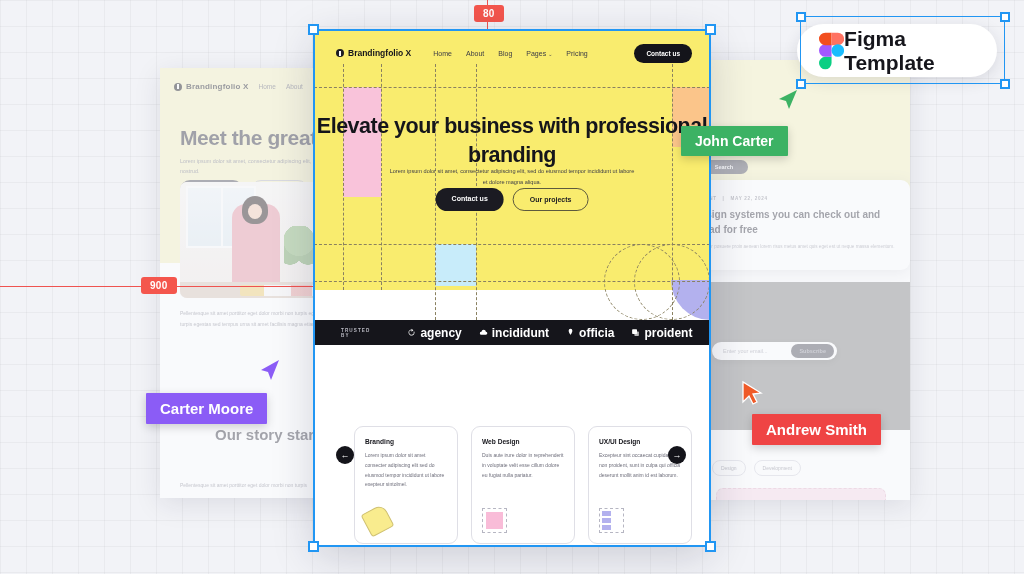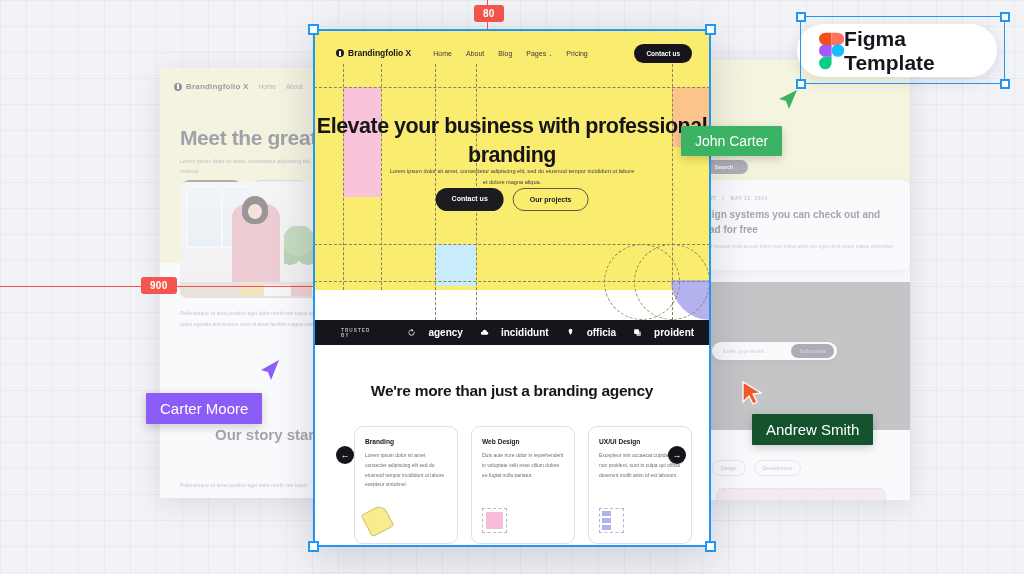--- a/index.html
+++ b/index.html
@@ -179,22 +179,22 @@
     padding:7px 16px; border-radius:20px; }
   .f-b-out{ border:1px solid #5d5a3e; color:#1b1b22; font-size:7px;
     font-weight:600; padding:7px 16px; border-radius:20px; }
 
   
   .f-trust{ position:absolute; left:0; top:290px; width:100%; height:25px;
     background:#15151b; display:flex; align-items:center; }
   .trust-label{ margin-left:27px; font-size:4.6px; letter-spacing:1.1px;
     color:#b9b9c2; font-weight:700; }
   .trust-brands{ display:flex; gap:17px; margin-left:37px; align-items:center; }
-  .brand{ display:flex; align-items:center; gap:12px; color:#fff;
-    font-size:10px; font-weight:600;text-align:right; }
+  .brand{ display:flex; align-items:center; gap:4px; color:#fff;
+    font-size:12px; font-weight:600;text-align:right; }
   .bi{ width:9px; height:9px; display:inline-block; }
 
   
   .f-h2{ position:absolute; left:0; top:350px; width:100%; text-align:center;
     font-size:15.5px; font-weight:800; color:#16161c; line-height:1.45;
     letter-spacing:-.3px; }
   .cards{ position:absolute; left:40px; top:396px; display:flex; gap:13px; }
   .card{ width:104px; height:118px; background:#fff; border:1px solid #dfdfe6;
     border-radius:9px; padding:11px 10px; position:relative; }
   .card h4{ font-size:6.6px; font-weight:800; color:#16161c; margin-bottom:6px; }
@@ -204,26 +204,26 @@
     border-radius:3px 9px 3px 3px; transform:rotate(-28deg); }
   .ic-web{ border:1px dashed #b6b6c2; padding:3px; }
   .ic-web i{ display:block; width:100%; height:100%; background:#f9bcd8; }
   .ic-ux{ border:1px dashed #b6b6c2; padding:2px;
     display:flex; flex-direction:column; gap:2px; }
   .ic-ux i{ display:block; width:9px; height:5px; background:#b3b1ee; }
   .arrow-btn{ position:absolute; width:18px; height:18px; border-radius:50%;
     background:#14141a; color:#fff; font-size:9px; display:flex;
     align-items:center; justify-content:center; top:446px; }
   .ar-l{ left:336px; } .ar-r{ left:668px; }
-  .tag{ position:absolute; color:#fff; font-size:15px; font-weight:400;
+  .tag{ position:absolute; color:#fff; font-size:15px; font-weight:700;
     padding:7px 14px; border-radius:1px; white-space:nowrap;
     box-shadow:0 3px 10px rgba(0,0,0,.18); }
   .tag-sophie{ background:#8b5cf6; left:146px; top:393px; }
   .tag-john{ background:#3cb264; left:681px; top:126px; font-size:14px; }
-  .tag-andrew{ background:#14532d; left:752px; top:414px; }
+  .tag-andrew{ background:#ef4444; left:752px; top:414px; }
 
   
   .figma-pill{ position:absolute; left:797px; top:24px; width:200px; height:53px;
     background:#fff; border-radius:27px; display:flex; align-items:center;
     padding-left:22px; box-shadow:0 4px 16px rgba(30,30,60,.12); }
   .figma-pill span{ font-size:21px; font-weight:700; color:#16161c; }
   .fig-sel{ position:absolute; left:800px; top:16px; width:205px; height:68px;
     border:1.5px solid #2196f3; }
   .fh{ position:absolute; width:10px; height:10px; background:#fff;
     border:2px solid #2196f3; }
@@ -387,21 +387,20 @@
       </div>
       <div class="brand">
         <svg class="bi" viewBox="0 0 24 24">
             <path fill="#fff" d="M10 2h4v6l4-3 2 3-5 3 5 3-2 3-4-3v6h-4v-6l-4 3-2-3 5-3-5-3 2-3 4 3z"></path>
           </svg>
         <span>mollit</span>
       </div>
     </div>
   </div>
 
-  <div class="f-h2">We're more than just a branding agency</div>
   <div class="cards">
     <div class="card">
       <h4>Branding</h4>
       <p>Lorem ipsum dolor sit amet consecter adipiscing elit sed do eiusmod tempor incididunt ut labore exepteur sintolmel.</p>
       <div class="card-ic ic-tag"></div>
     </div>
     <div class="card">
       <h4>Web Design</h4>
       <p>Duis aute irure dolor in reprehenderit in voluptate velit esse cillum dolore eu fugiat nulla pariatur.</p>
       <div class="card-ic ic-web">

